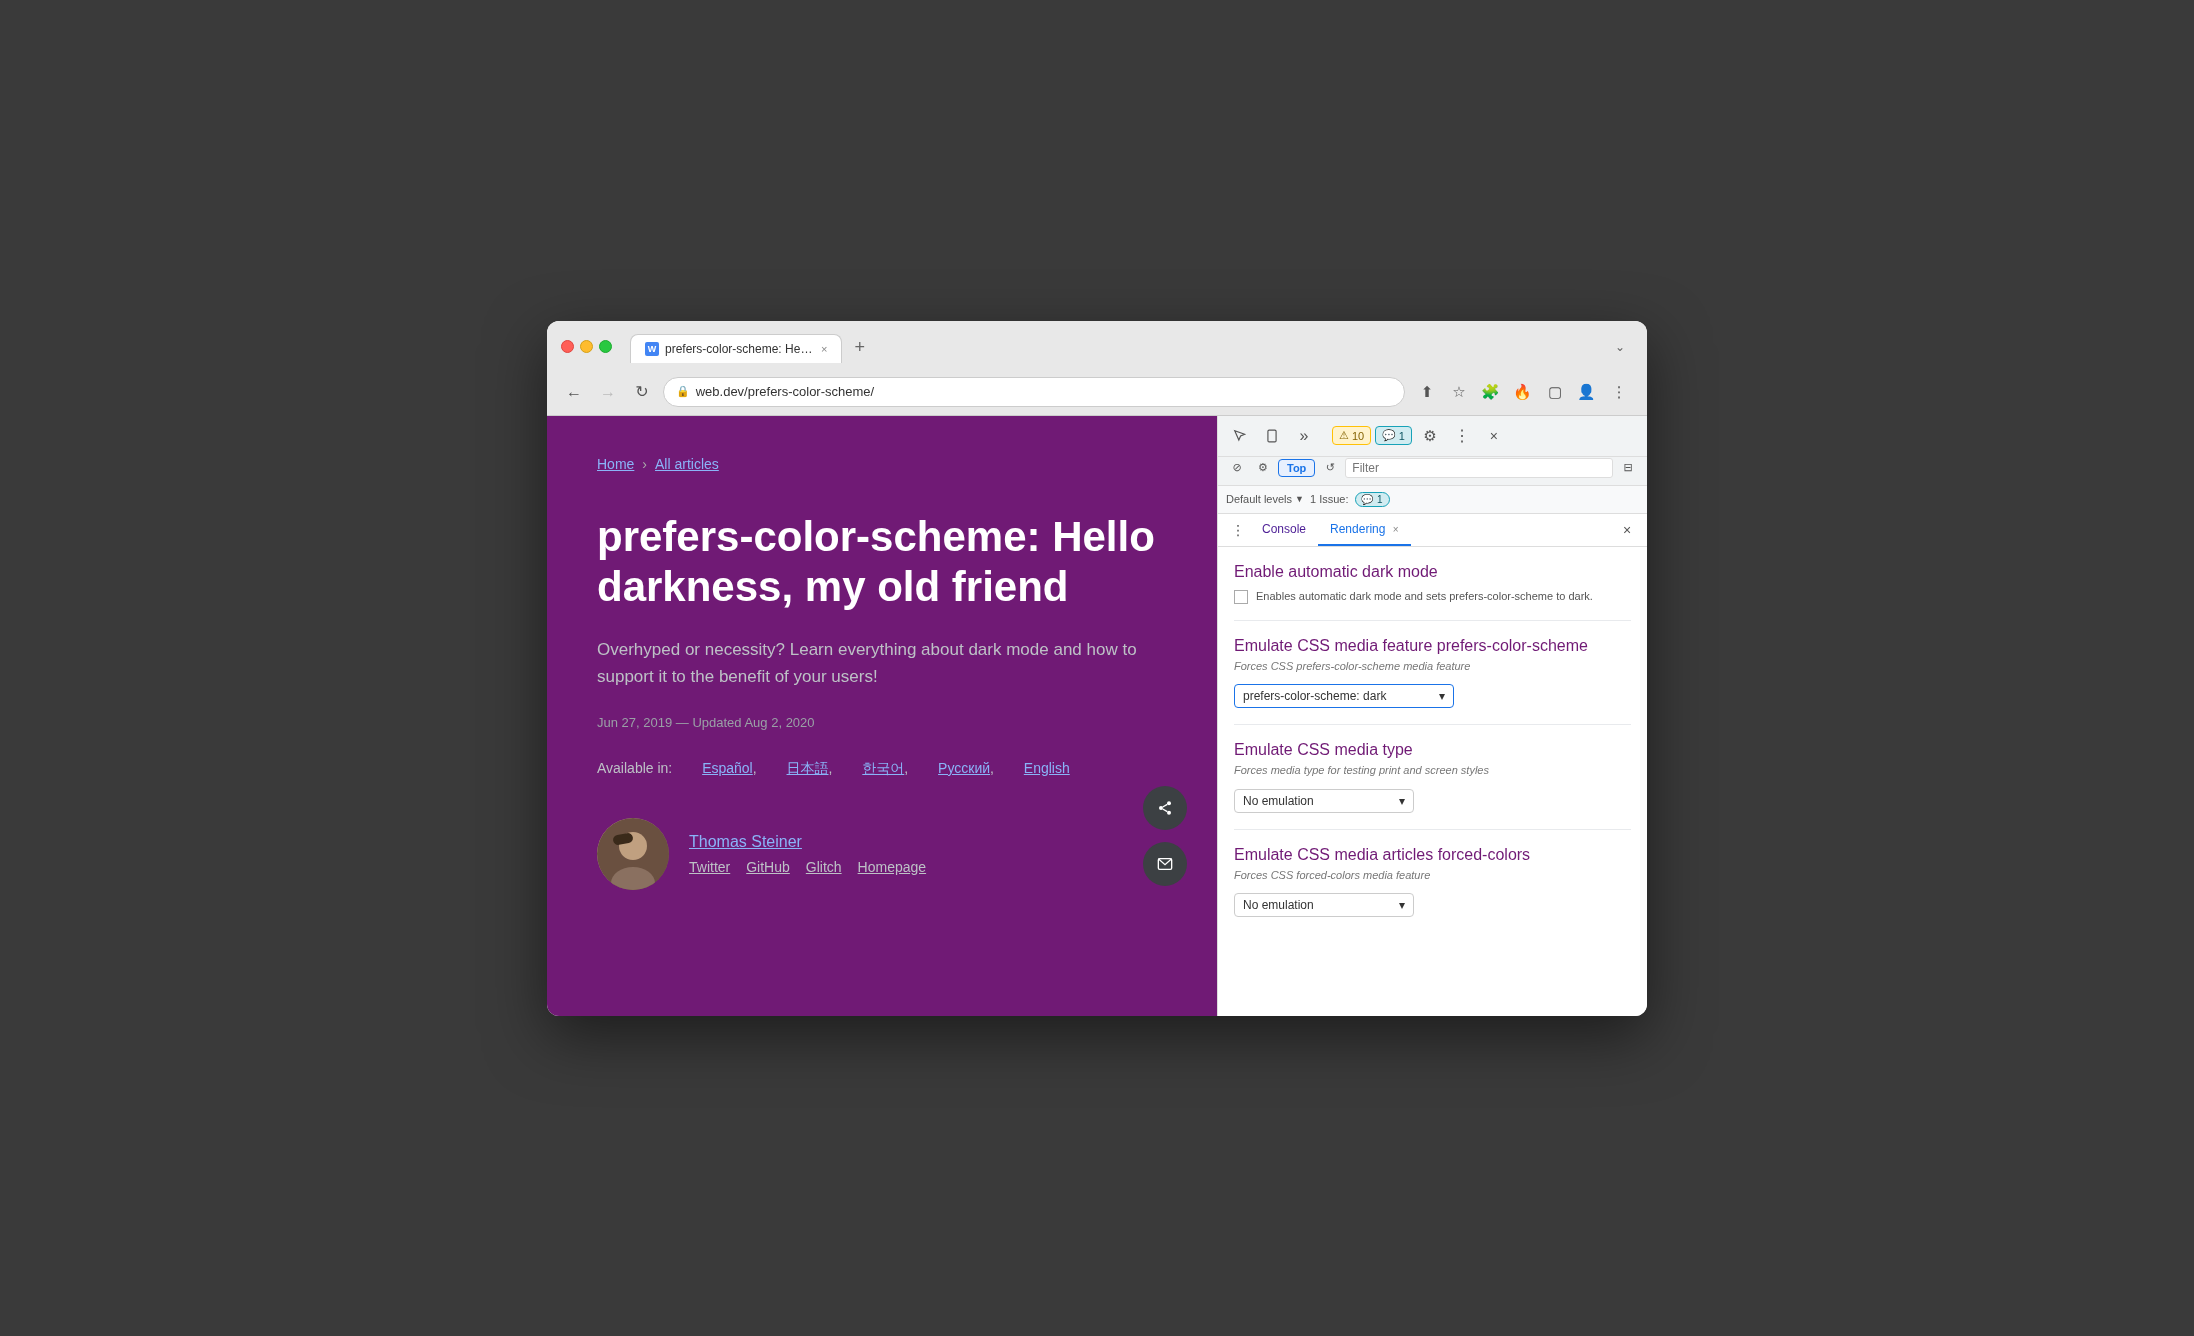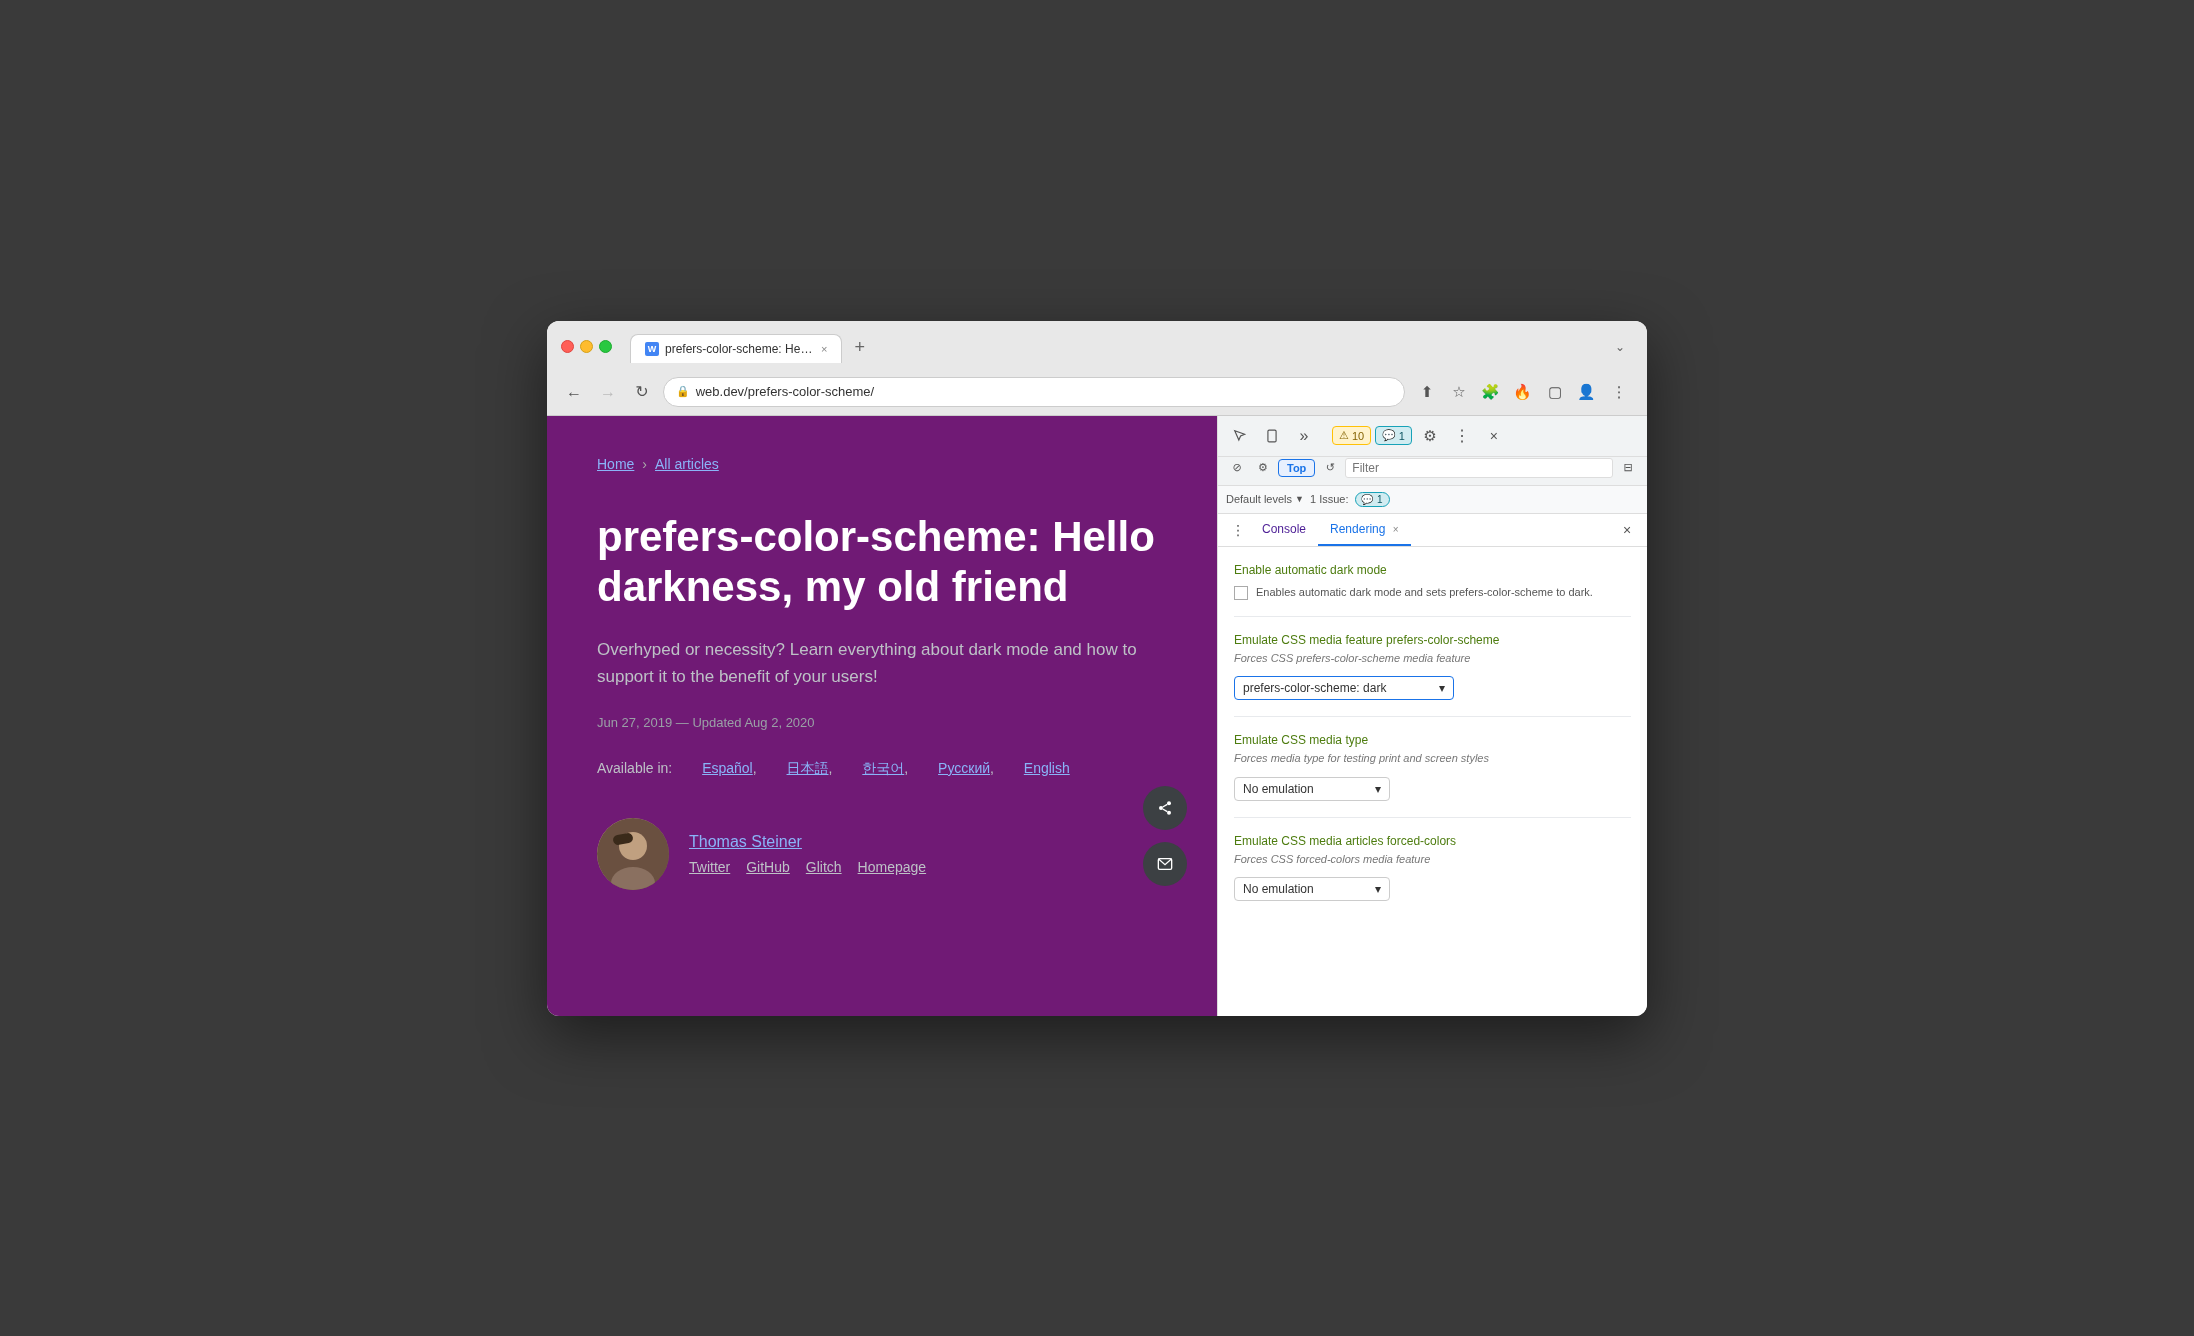--- a/index.html
+++ b/index.html
@@ -460,22 +460,22 @@
     }
     .dt-section {
       border-bottom: 1px solid #e8eaed;
       padding-bottom: 16px;
       margin-bottom: 16px;
     }
     .dt-section:last-child {
       border-bottom: none;
     }
     .dt-label {
-      font-size: 12px;
-      color: #4d7c0f;
+      font-size: 16px;
+      color: #701a75;
       font-weight: 500;
       margin-bottom: 4px;
     }
     .dt-sublabel {
       font-size: 11px;
       color: #777;
       margin-bottom: 10px;
       line-height: 1.4;
       font-style: italic;
     }
@@ -516,21 +516,21 @@
       border: 1px solid #ccc;
       border-radius: 4px;
       padding: 4px 8px;
       font-size: 12px;
       color: #333;
       background: #fff;
       cursor: pointer;
       display: flex;
       align-items: center;
       justify-content: space-between;
-      width: 156px;
+      width: 180px;
     }
     .dt-issues-bar {
       display: flex;
       align-items: center;
       gap: 6px;
       padding: 6px 8px;
       border-bottom: 1px solid #ddd;
       background: #f8f9fa;
       font-size: 11px;
       color: #555;

